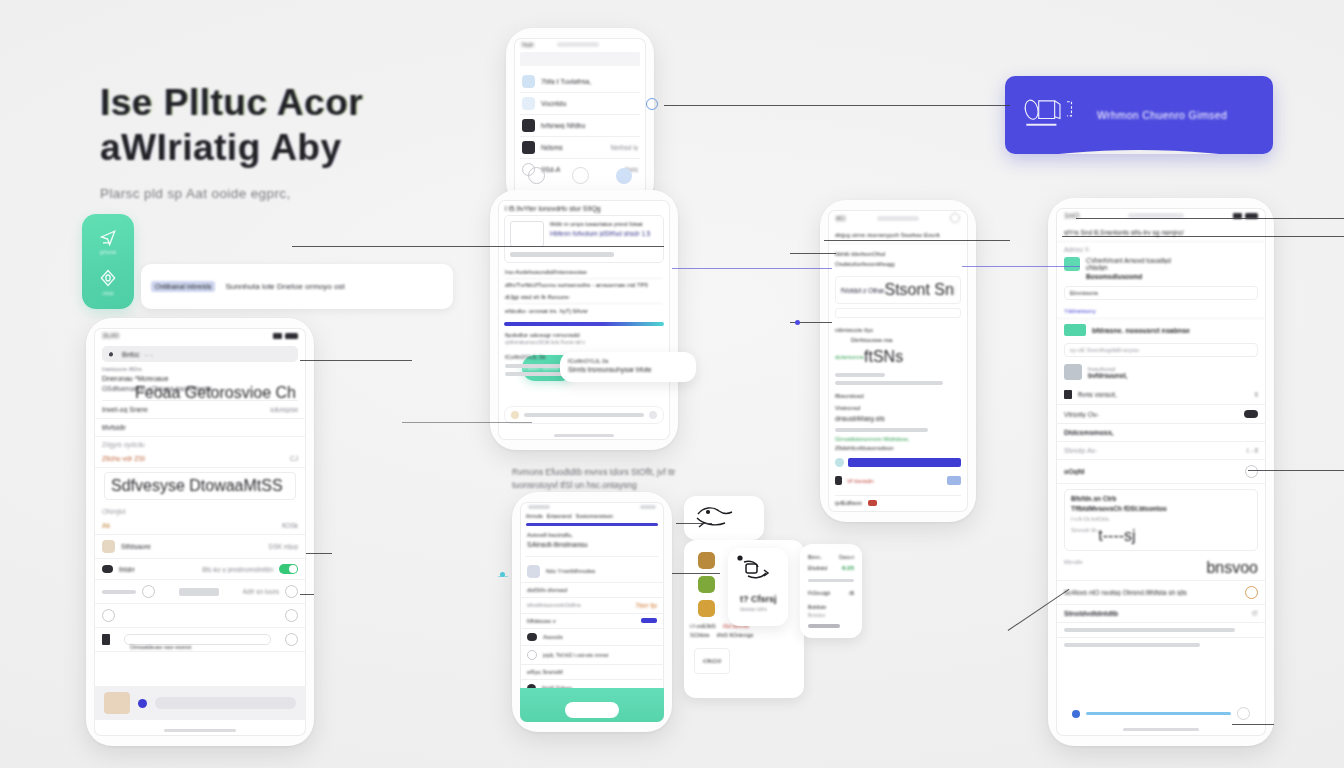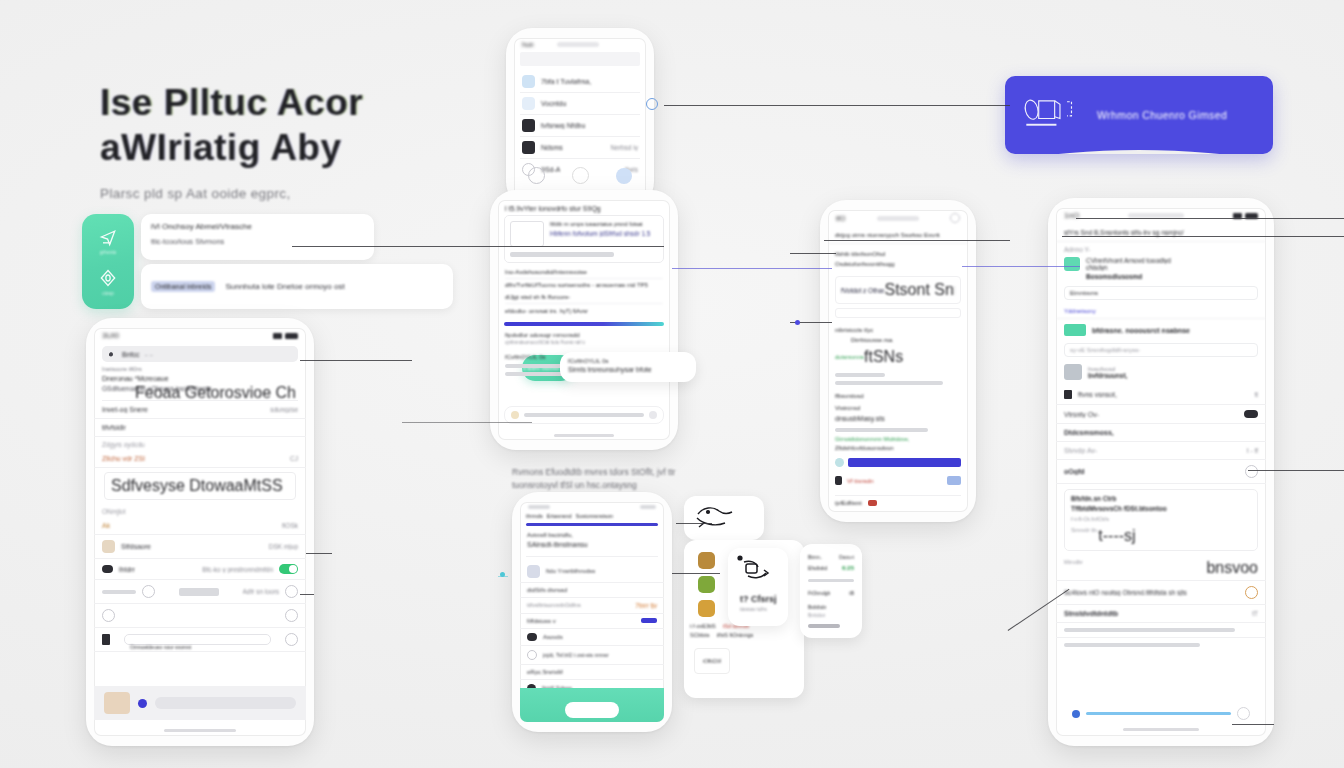--- a/index.html
+++ b/index.html
@@ -142,24 +142,20 @@
       </div>
       <div class="mintcell">
         <svg class="ico" viewBox="0 0 24 24" fill="none" stroke="#fff" stroke-width="1.6">
           <path d="M12 3l8 9-8 9-8-9 8-9z"></path>
             <ellipse cx="12" cy="12" rx="2.6" ry="3.6"></ellipse>
         </svg>
         <div class="cap">ciosp</div>
       </div>
     </div>
 
-    <div class="card-a">
-      <div class="bt t1">iVl Onchsoy Abmel/Vtrasche</div>
-      <div class="bt t2 s">ttic-tcoo/ious Stvmons</div>
-    </div>
 
     <div class="card-b">
       <span class="bt chip" style="font-size:7px">Ontibanal inbreids</span>
       <span class="bt t3">Sunnhuta lote  Dnetoe ormoyo ost</span>
     </div>
   </div>
 
   <div class="indigo">
     <svg class="art" viewBox="0 0 70 44" fill="none" stroke="#ffffff" stroke-width="1.3" opacity=".85">
       <ellipse cx="12" cy="16" rx="7" ry="11" transform="rotate(-14 12 16)"></ellipse>

